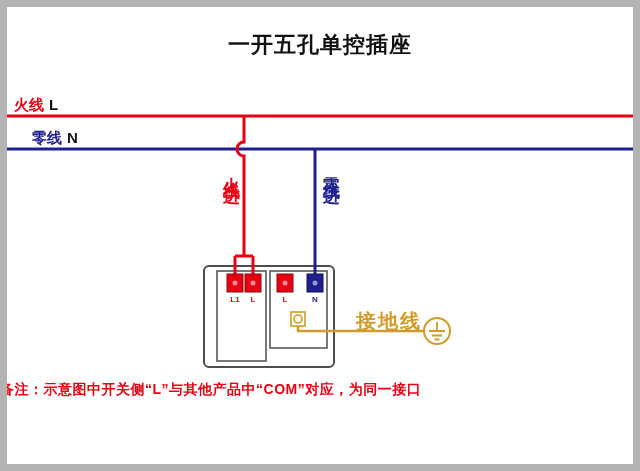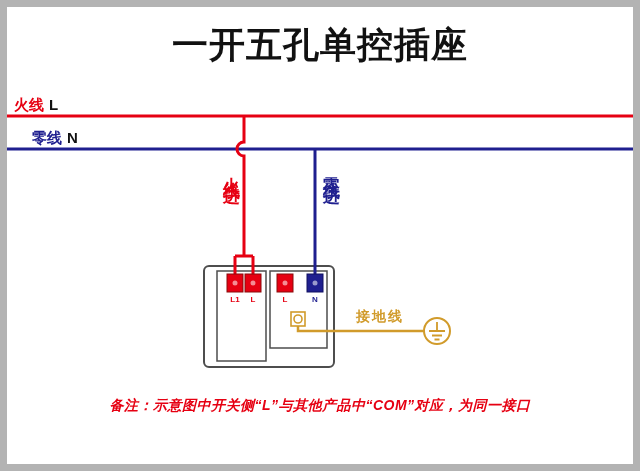--- a/index.html
+++ b/index.html
@@ -3,37 +3,37 @@
 <meta charset="utf-8">
 <style>
   * { margin:0; padding:0; box-sizing:border-box; }
   html,body { width:640px; height:471px; }
   body { font-family:"Liberation Sans","DejaVu Sans",sans-serif; background:#fff; }
 
   .canvas { position:relative; width:640px; height:471px; background:#fff; overflow:hidden; }
   .frame  { position:absolute; inset:0; border:7px solid var(--frame,#b3b3b3); pointer-events:none; z-index:20; }
   .abs    { position:absolute; }
 
-  .title { top:28px; left:0; width:100%; text-align:center; font-size:36px; font-weight:bold;
+  .title { top:28px; left:0; width:100%; text-align:center; font-size:22px; font-weight:bold;
            color:#111; line-height:34px; letter-spacing:1px; }
 
   .bus-label { font-size:15px; font-weight:bold; white-space:nowrap; }
   .live-text    { color:var(--live,#e60012); }
   .neutral-text { color:var(--neutral,#1f1f8f); }
   .letter       { color:#111; margin-left:5px; }
 
   .v-label { writing-mode:vertical-rl; text-orientation:upright; font-weight:bold;
              font-size:17px; letter-spacing:5px; line-height:18px; }
   .v-live    { color:var(--live,#e60012); }
   .v-neutral { color:var(--neutral,#1f1f8f); }
 
-  .ground-label { color:var(--ground,#d19b2b); font-weight:bold; font-size:14px; letter-spacing:2px; }
+  .ground-label { color:var(--ground,#d19b2b); font-weight:bold; font-size:20px; letter-spacing:2px; }
 
-  .note { top:397px; left:0; width:100%; text-align:center; color:var(--note,#e60012);
-          font-size:14px; font-weight:bold; letter-spacing:.5px;font-style:italic; }
+  .note { top:381px; left:0; width:100%; color:var(--note,#e60012);
+          font-size:14px; font-weight:bold; letter-spacing:.5px; }
 
   svg.wiring { position:absolute; inset:0; width:640px; height:471px; }
   .wire-live    { stroke:var(--live,#e60012); stroke-width:3; fill:none; }
   .wire-neutral { stroke:var(--neutral,#1f1f8f); stroke-width:3; fill:none; }
   .wire-ground  { stroke:var(--ground,#d19b2b); stroke-width:2.5; fill:none; }
 
   .plate  { fill:#fff; stroke:var(--outline,#4d4d4d); stroke-width:2; }
   .module { fill:#fff; stroke:var(--outline,#4d4d4d); stroke-width:1.5; }
 
   .term-live    { fill:var(--live,#e60012); stroke:#8a0b0b; stroke-width:1; }

